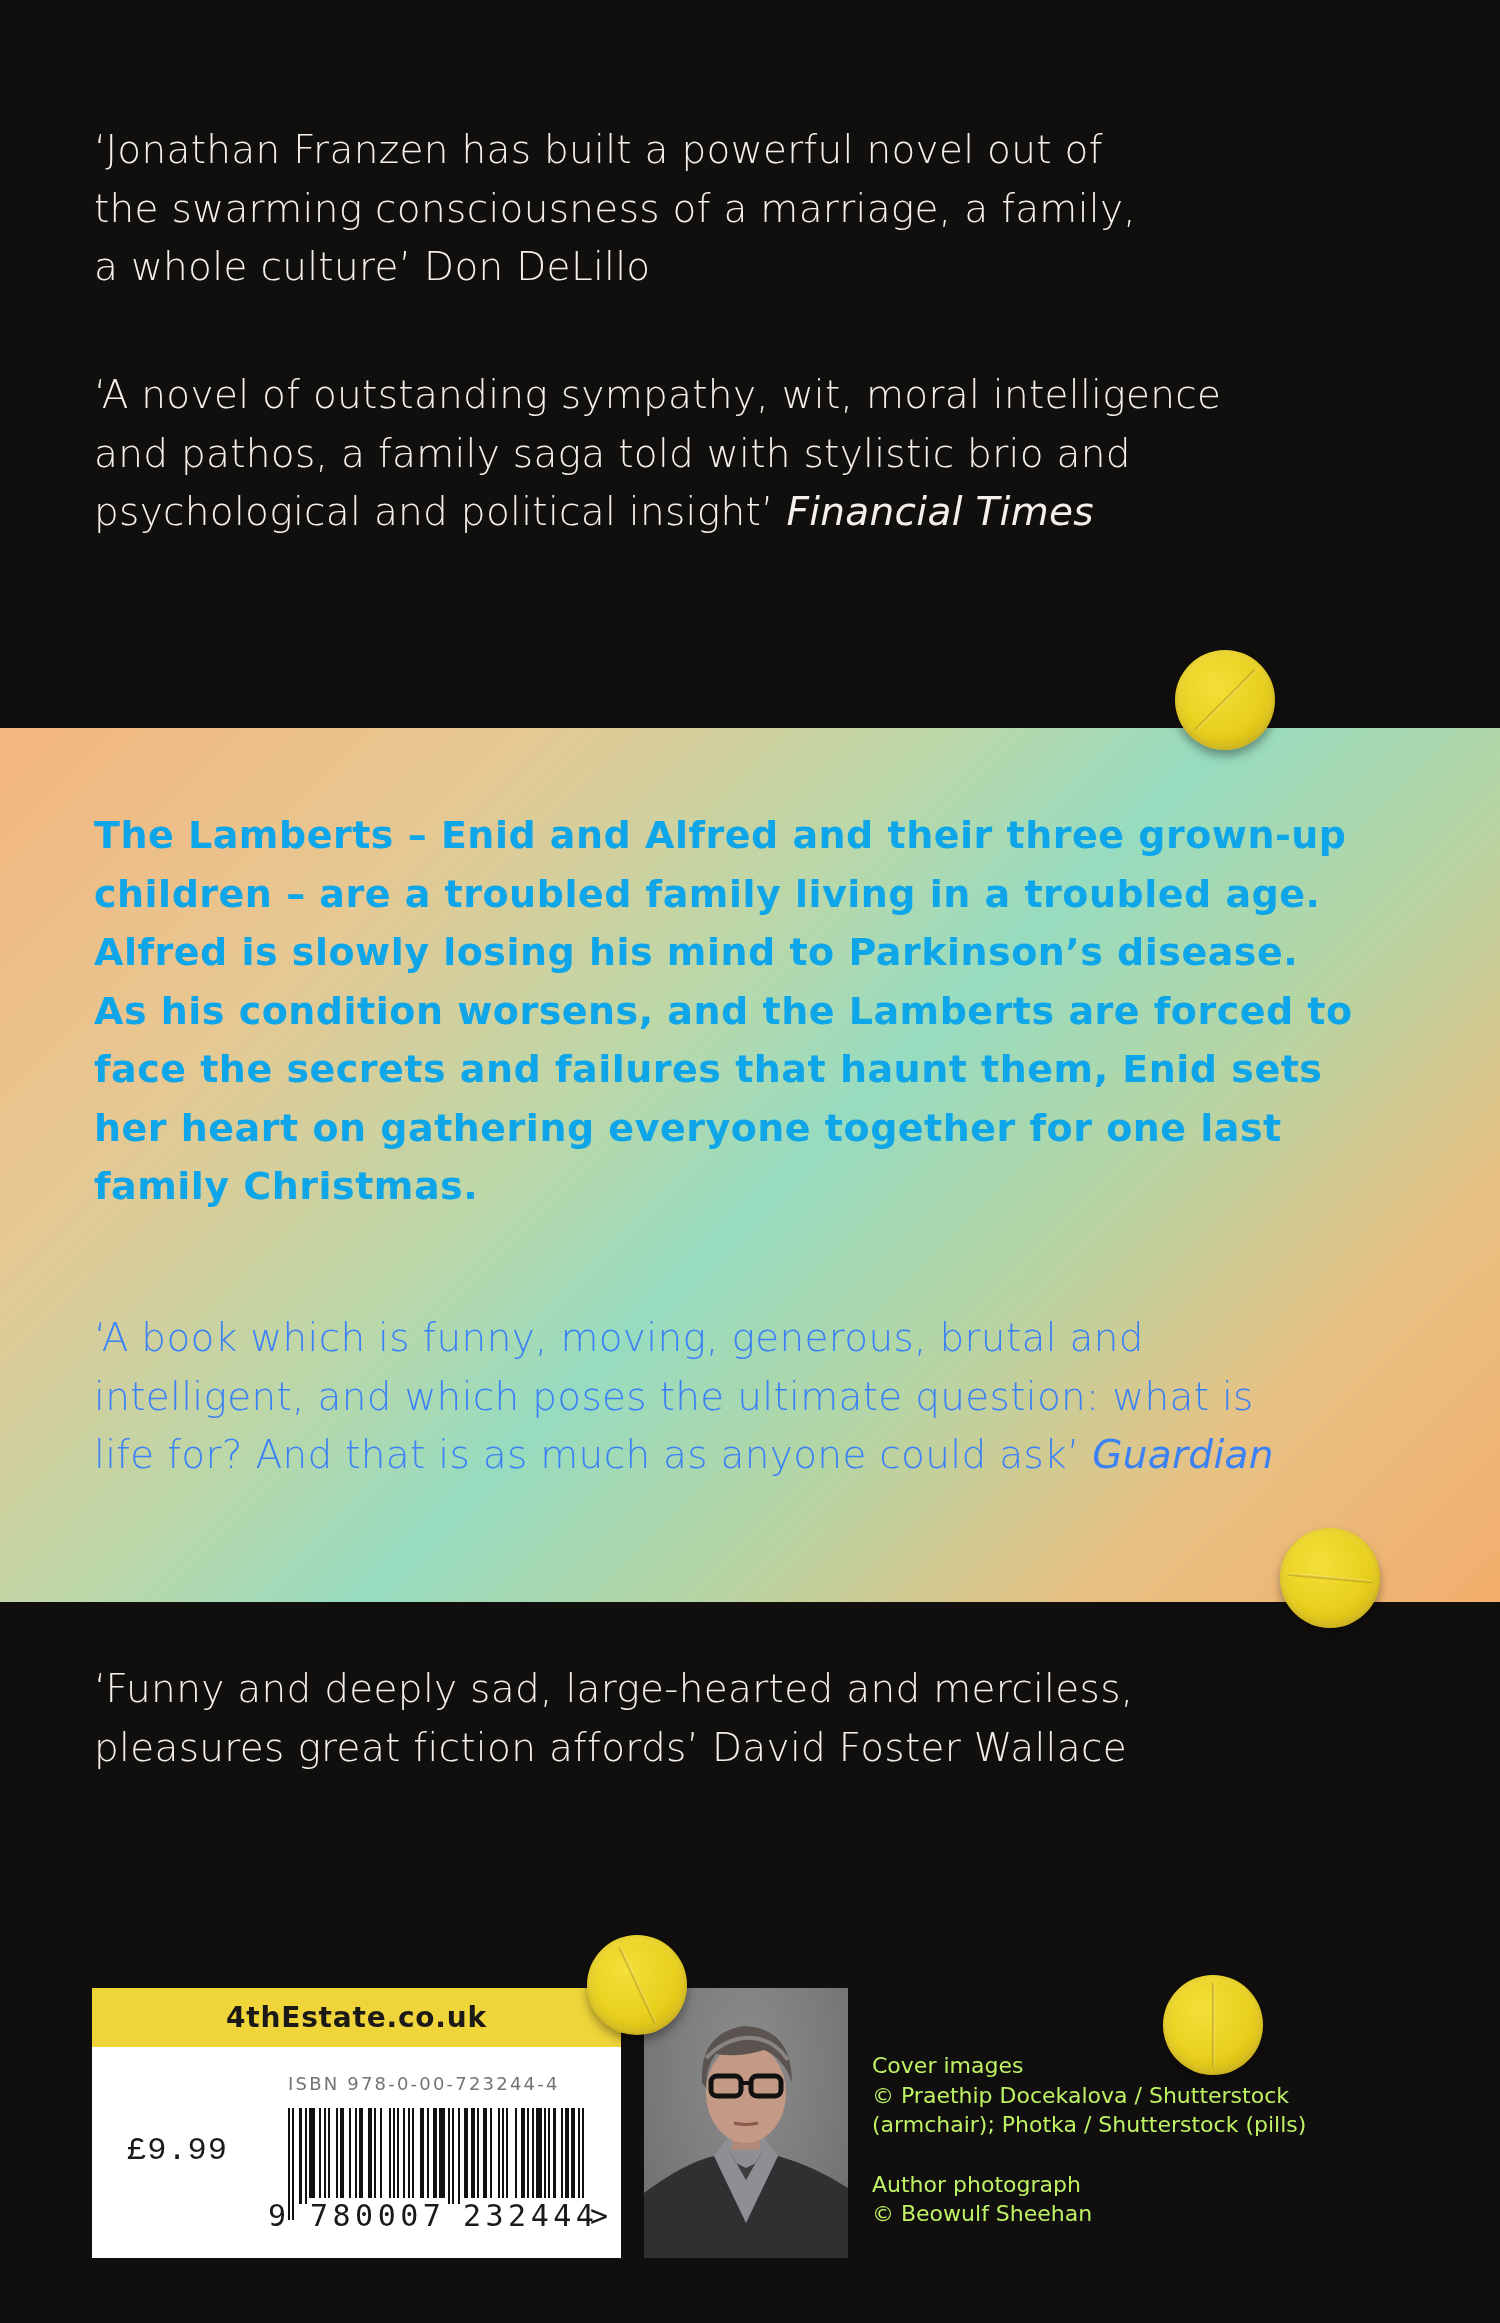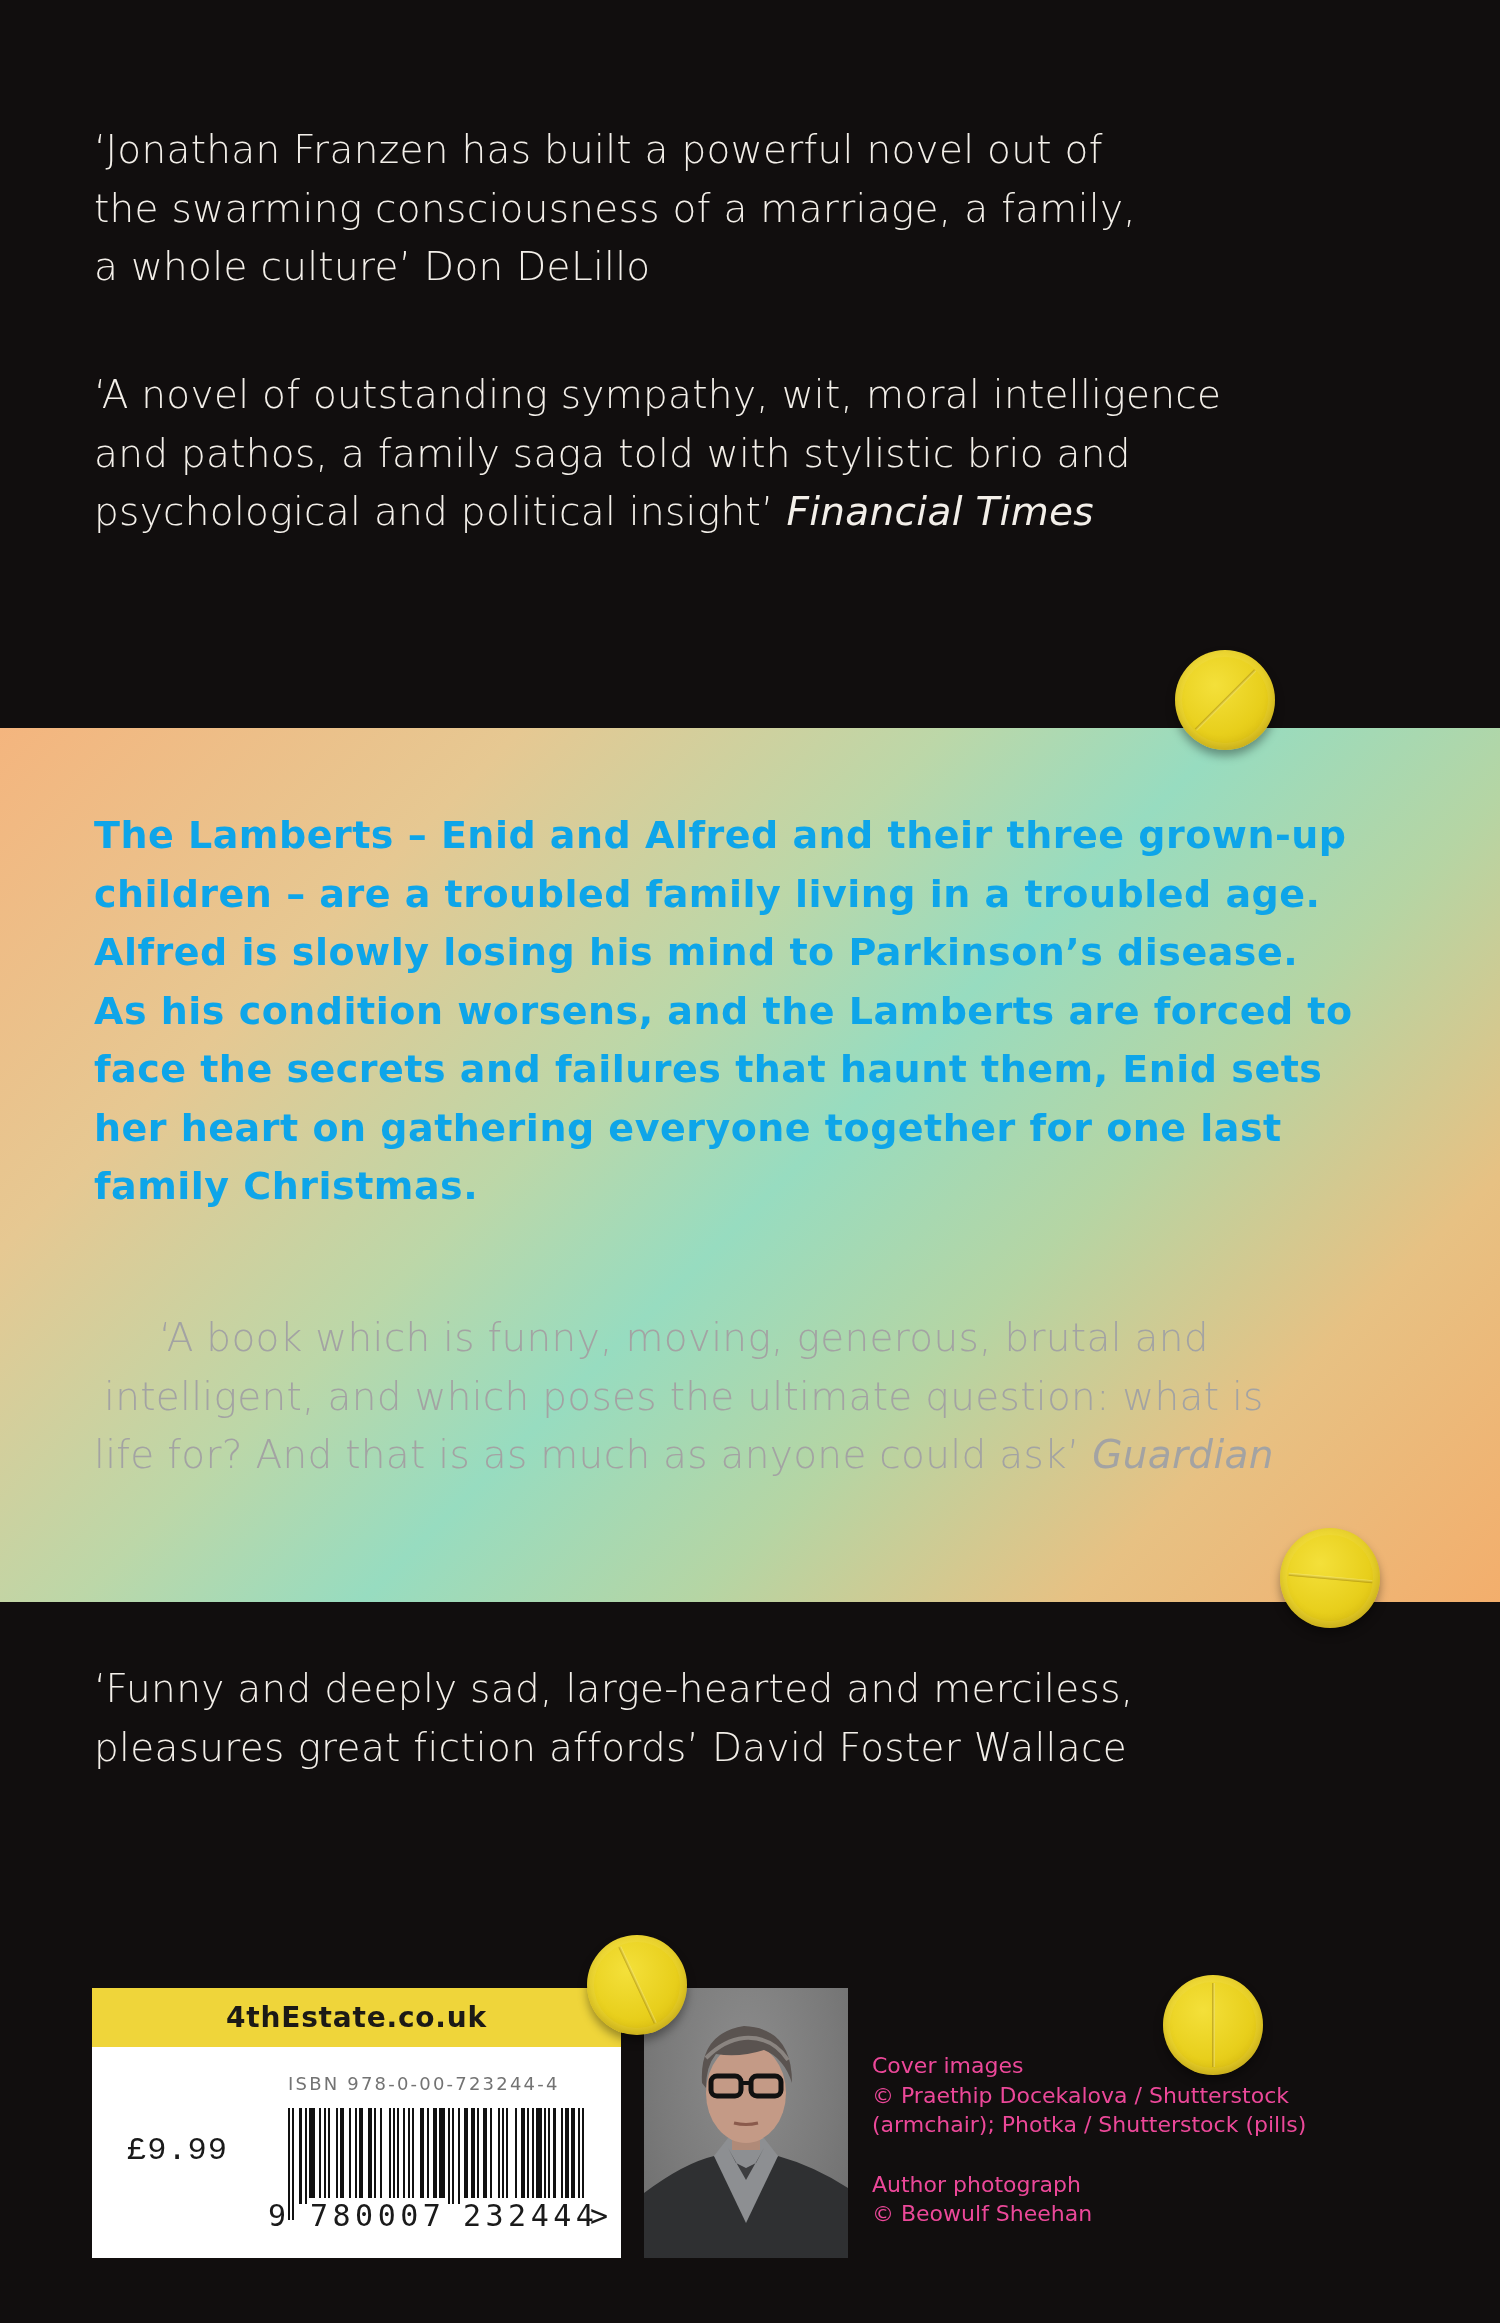--- a/index.html
+++ b/index.html
@@ -20,21 +20,21 @@
     position: absolute; left: 0; top: 728px; width: 1500px; height: 874px;
     background:
       linear-gradient(135deg, #f4b57e 0%, #e6c892 22%, #bcd7a8 40%, #97dcc0 52%, #b5d5a4 66%, #e7c183 82%, #f3ae6c 100%);
   }
   .blurb {
     position: absolute; left: 94px; top: 806px; color: #0ea5e9;
     font-family: "DejaVu Sans", sans-serif; font-weight: bold;
     font-size: 38px; line-height: 58.5px; letter-spacing: 0.5px; white-space: nowrap;
   }
   .blurb .line { display: block; }
-  .quote.dark { color: #a3a3a3; text-align: center; }
+  .quote.dark { color: #3b82f6; }
   .pill {
     position: absolute; width: 100px; height: 100px; border-radius: 50%;
     background: radial-gradient(circle at 40% 35%, #f4e03a 0%, #e8cf1c 55%, #d9bc10 85%, #c7a80c 100%);
     box-shadow: 0 6px 10px rgba(0,0,0,0.35), inset 0 0 0 7px rgba(255,255,255,0.06), inset 0 -4px 8px rgba(120,90,0,0.25);
     overflow: hidden;
   }
   .pill .score {
     position: absolute; left: 50%; top: 8px; width: 3px; height: 84px; margin-left: -1.5px;
     background: linear-gradient(90deg, rgba(150,120,0,0.55), rgba(255,245,150,0.5));
   }
@@ -64,21 +64,21 @@
   .bc-digits {
     position: absolute; top: 2198px; color: #1a1a1a;
     font-family: "DejaVu Sans Mono", monospace; font-size: 30px;
   }
   .photo {
     position: absolute; left: 644px; top: 1988px; width: 204px; height: 270px;
     background: radial-gradient(ellipse at 50% 30%, #8c8c8c 0%, #7a7a7a 60%, #6c6c6c 100%);
     overflow: hidden;
   }
   .credits {
-    position: absolute; left: 872px; top: 2051px; color: #ec4899;
+    position: absolute; left: 872px; top: 2051px; color: #bef264;
     font-family: "DejaVu Sans", sans-serif; font-size: 22px; line-height: 29.5px; white-space: nowrap;
   }
   .credits .line { display: block; }
   .credits .gap { display: block; height: 30px; }
 </style>
 </head>
 <body>
 
 <div class="quote" style="top:121px;">
   <span class="line">‘Jonathan Franzen has built a powerful novel out of</span>

